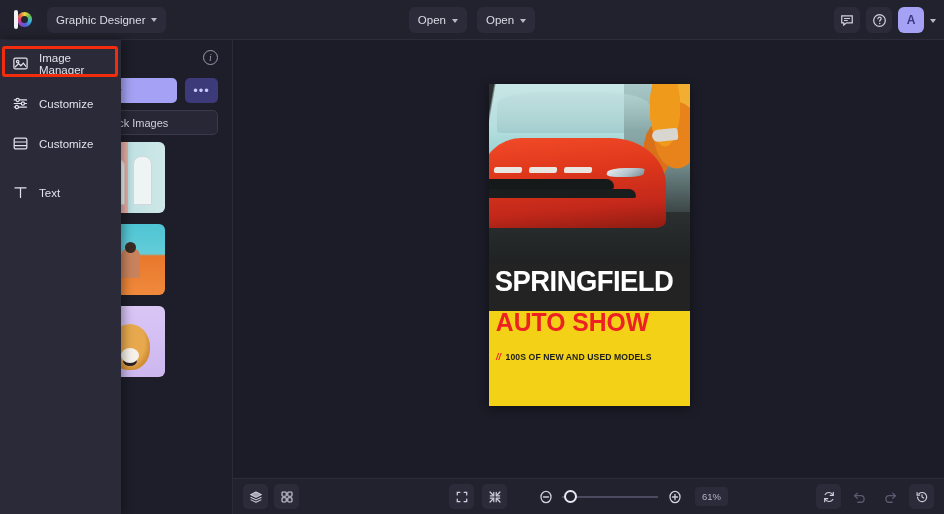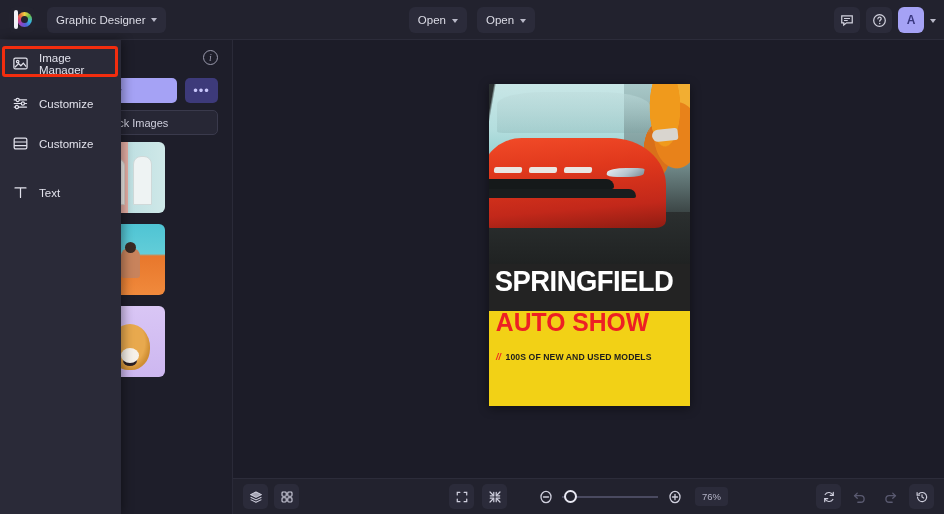--- a/index.html
+++ b/index.html
@@ -542,21 +542,21 @@
       <div class="slider">
         <div class="track"></div>
         <div class="knob"></div>
       </div>
       <div class="circ-btn">
         <svg width="16" height="16" viewBox="0 0 16 16" fill="none" stroke="currentColor" stroke-width="1.3">
           <ellipse cx="8" cy="8" rx="5" ry="5.6"></ellipse>
           <path d="M5.5 8h5M8 5.3v5.4" stroke-linecap="round"></path>
         </svg>
       </div>
-      <div class="zoomlabel">76%</div>
+      <div class="zoomlabel">61%</div>
     </div>
 
     <div class="bb-right">
       <div class="bb-btn">
         <svg width="14" height="14" viewBox="0 0 16 16" fill="none" stroke="currentColor" stroke-width="1.3" stroke-linecap="round">
           <path d="M12.6 6.2A5 5 0 0 0 3.6 5.2"></path>
           <path d="M3.4 9.8a5 5 0 0 0 9 1"></path>
           <path d="M12.9 2.6v3.6h-3.5M3.1 13.4V9.8h3.5"></path>
         </svg>
       </div>

